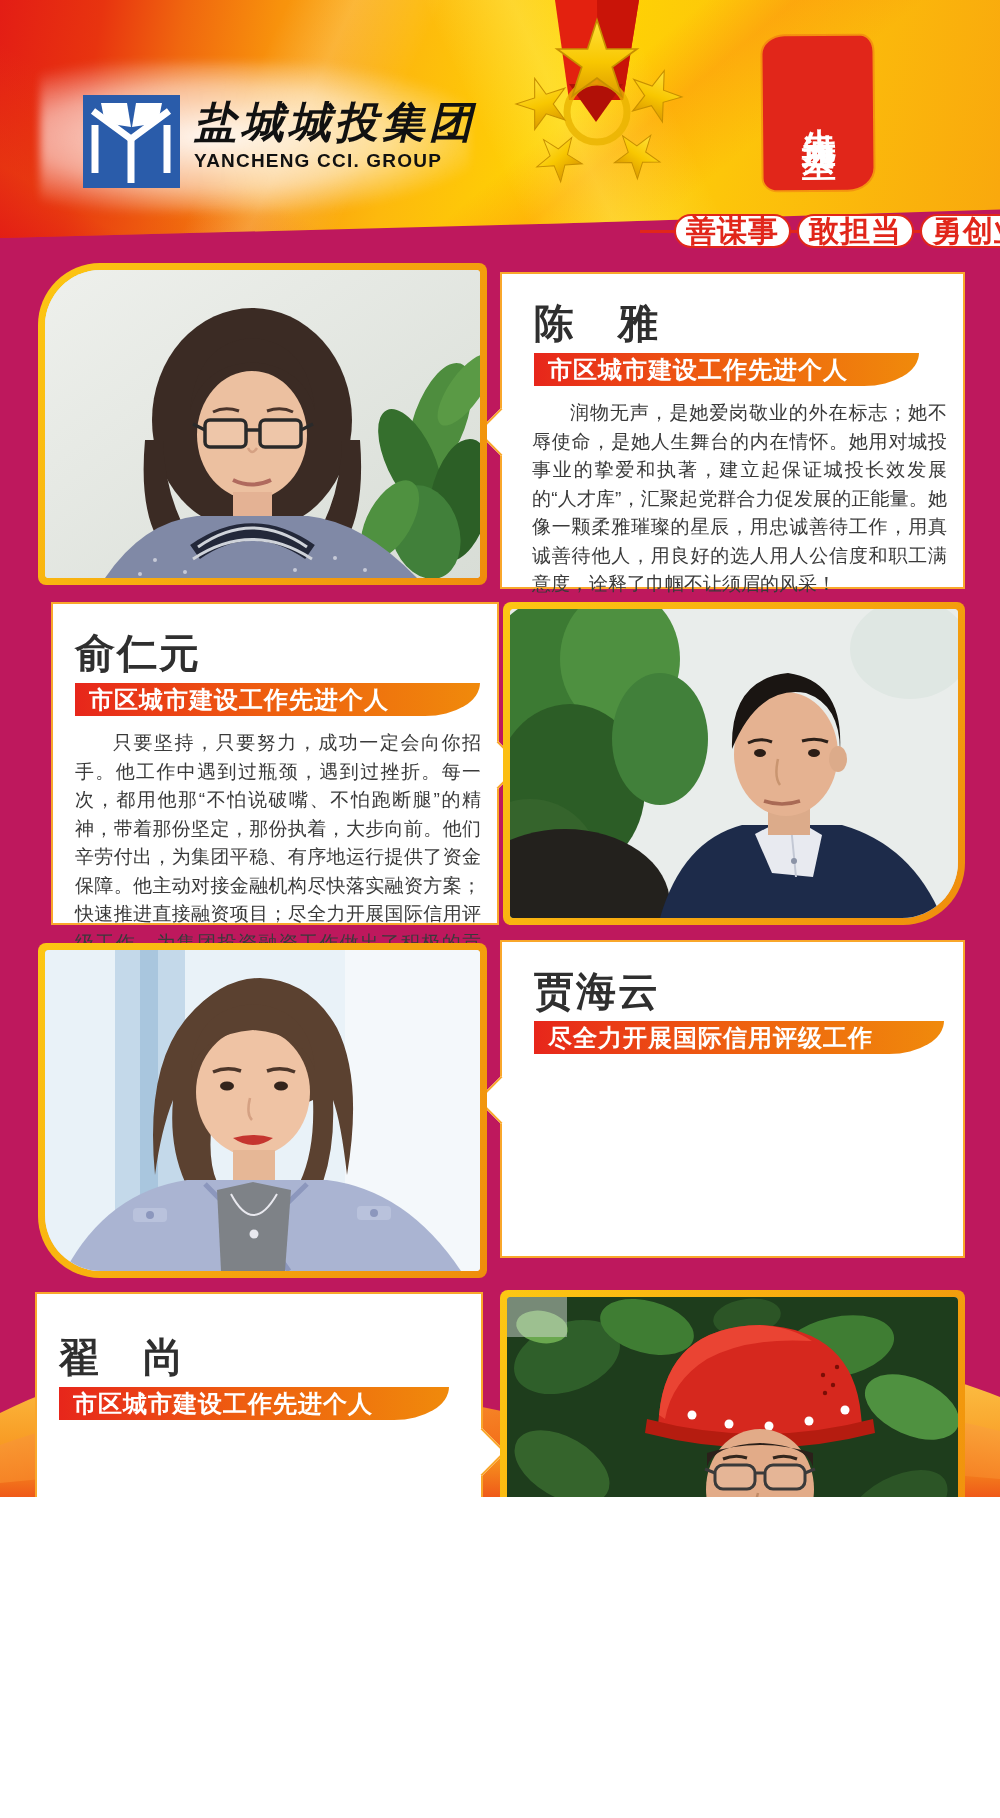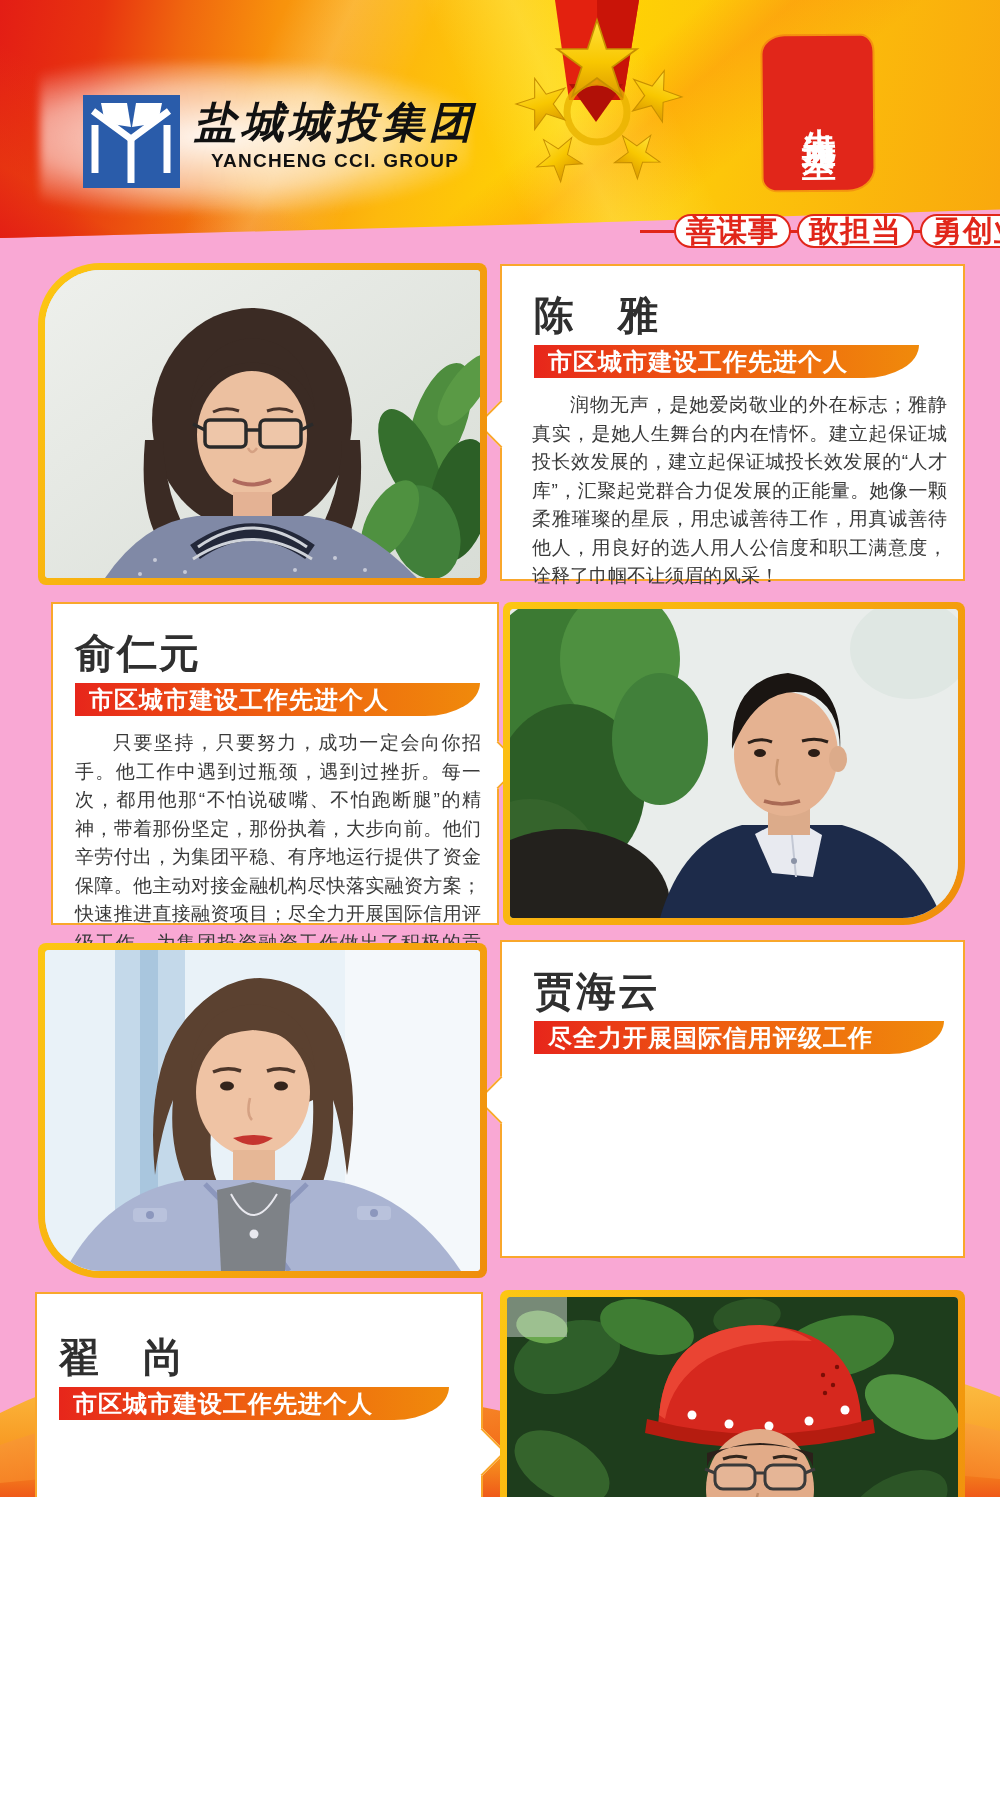--- a/index.html
+++ b/index.html
@@ -1,37 +1,37 @@
 <!DOCTYPE html>
 <html><head>
 <meta charset="utf-8">
 <style>
   html,body{margin:0;padding:0;background:#ffffff;}
-  .page{position:relative;width:1000px;height:1497px;margin:0 auto;background:#f9a8d4;overflow:hidden;
+  .page{position:relative;width:1000px;height:1497px;margin:0 auto;background:#be185d;overflow:hidden;
         font-family:"Liberation Sans","DejaVu Sans",sans-serif;}
 
   
   .header{position:absolute;left:0;top:0;width:1000px;height:238px;z-index:1;
     background:linear-gradient(100deg,#e31d15 0%,#e8340f 10%,#f0670f 18%,#f8920c 27%,#fdb90d 40%,#ffd503 56%,#fdc60a 72%,#f9a80d 100%);
     clip-path:polygon(0 0,100% 0,100% 88%,55% 94%,0 100%);}
   .header .streaks{position:absolute;inset:0;
     background:
       linear-gradient(115deg,transparent 26%,rgba(255,255,255,.18) 32%,transparent 40%),
       linear-gradient(65deg,transparent 48%,rgba(255,240,120,.35) 56%,transparent 66%),
       linear-gradient(140deg,transparent 55%,rgba(255,90,20,.25) 62%,transparent 72%),
       linear-gradient(30deg,rgba(227,29,21,.85) 0%,rgba(233,70,15,.45) 9%,transparent 24%);}
   .logo-glow{position:absolute;left:40px;top:62px;width:430px;height:150px;
     background:radial-gradient(ellipse at 40% 50%,rgba(255,255,255,.95) 0%,rgba(255,255,255,.55) 48%,rgba(255,255,255,0) 78%);
     filter:blur(4px);}
   .logo-row{position:absolute;left:83px;top:95px;display:flex;align-items:flex-start;}
   .logo-mark{width:97px;height:93px;display:block;}
   .logo-text{margin-left:14px;padding-top:6px;}
   .logo-zh{font-family:"Liberation Serif","DejaVu Serif",serif;font-weight:700;font-style:italic;
     font-size:43px;letter-spacing:4px;color:#111;line-height:1.0;white-space:nowrap;}
-  .logo-en{font-size:19px;font-weight:700;color:#111;letter-spacing:1.2px;margin-top:6px;text-align:center;}
+  .logo-en{font-size:19px;font-weight:700;color:#111;letter-spacing:1.2px;margin-top:6px;}
 
   .medal{position:absolute;left:505px;top:0;width:200px;height:205px;}
 
   .seal{position:absolute;left:763px;top:36px;width:110px;height:154px;background:#e1261a;
     border-radius:22px 12px 26px 14px / 18px 16px 22px 12px;transform:rotate(-.5deg);
     box-shadow:0 0 0 2px rgba(225,38,26,.25);display:flex;align-items:center;justify-content:center;}
   .seal-text{writing-mode:vertical-rl;text-orientation:upright;color:#fff;
     font-family:"Liberation Serif","DejaVu Serif",serif;font-weight:700;font-size:34px;letter-spacing:6px;line-height:1;}
 
   
@@ -174,25 +174,25 @@
             <circle cx="140" cy="302" r="2"></circle>
             <circle cx="290" cy="288" r="2"></circle>
           <circle cx="320" cy="300" r="2"></circle>
             <circle cx="95" cy="304" r="2"></circle>
             <circle cx="250" cy="300" r="2"></circle>
         </g>
       </svg>
     </div>
   </div>
 
-  <div class="tbox" style="left:500px;top:264px;width:465px;height:317px;">
+  <div class="tbox" style="left:500px;top:272px;width:465px;height:317px;">
     <div class="notch nleft"></div>
     <div class="pname">陈　雅</div>
     <div class="banner" style="width:385px;">市区城市建设工作先进个人</div>
-    <div class="bio">润物无声，是她爱岗敬业的外在标志；雅静真实，是她人生舞台的内在情怀。建立起保证城投长效发展的，建立起保证城投长效发展的“人才库”，汇聚起党群合力促发展的正能量。她像一颗柔雅璀璨的星辰，用忠诚善待工作，用真诚善待他人，用良好的选人用人公信度和职工满意度，诠释了巾帼不让须眉的风采！</div>
+    <div class="bio">润物无声，是她爱岗敬业的外在标志；她不辱使命，是她人生舞台的内在情怀。她用对城投事业的挚爱和执著，建立起保证城投长效发展的“人才库”，汇聚起党群合力促发展的正能量。她像一颗柔雅璀璨的星辰，用忠诚善待工作，用真诚善待他人，用良好的选人用人公信度和职工满意度，诠释了巾帼不让须眉的风采！</div>
   </div>
 
   <div class="tbox indent-sm" style="left:51px;top:602px;width:448px;height:323px;">
     <div class="notch nright"></div>
     <div class="pname">俞仁元</div>
     <div class="banner" style="width:405px;">市区城市建设工作先进个人</div>
     <div class="bio">只要坚持，只要努力，成功一定会向你招手。他工作中遇到过瓶颈，遇到过挫折。每一次，都用他那“不怕说破嘴、不怕跑断腿”的精神，带着那份坚定，那份执着，大步向前。他们辛劳付出，为集团平稳、有序地运行提供了资金保障。他主动对接金融机构尽快落实融资方案；快速推进直接融资项目；尽全力开展国际信用评级工作，为集团投资融资工作做出了积极的贡献。</div>
   </div>
 
   <div class="pframe r-br" style="left:503px;top:602px;width:462px;height:323px;">

